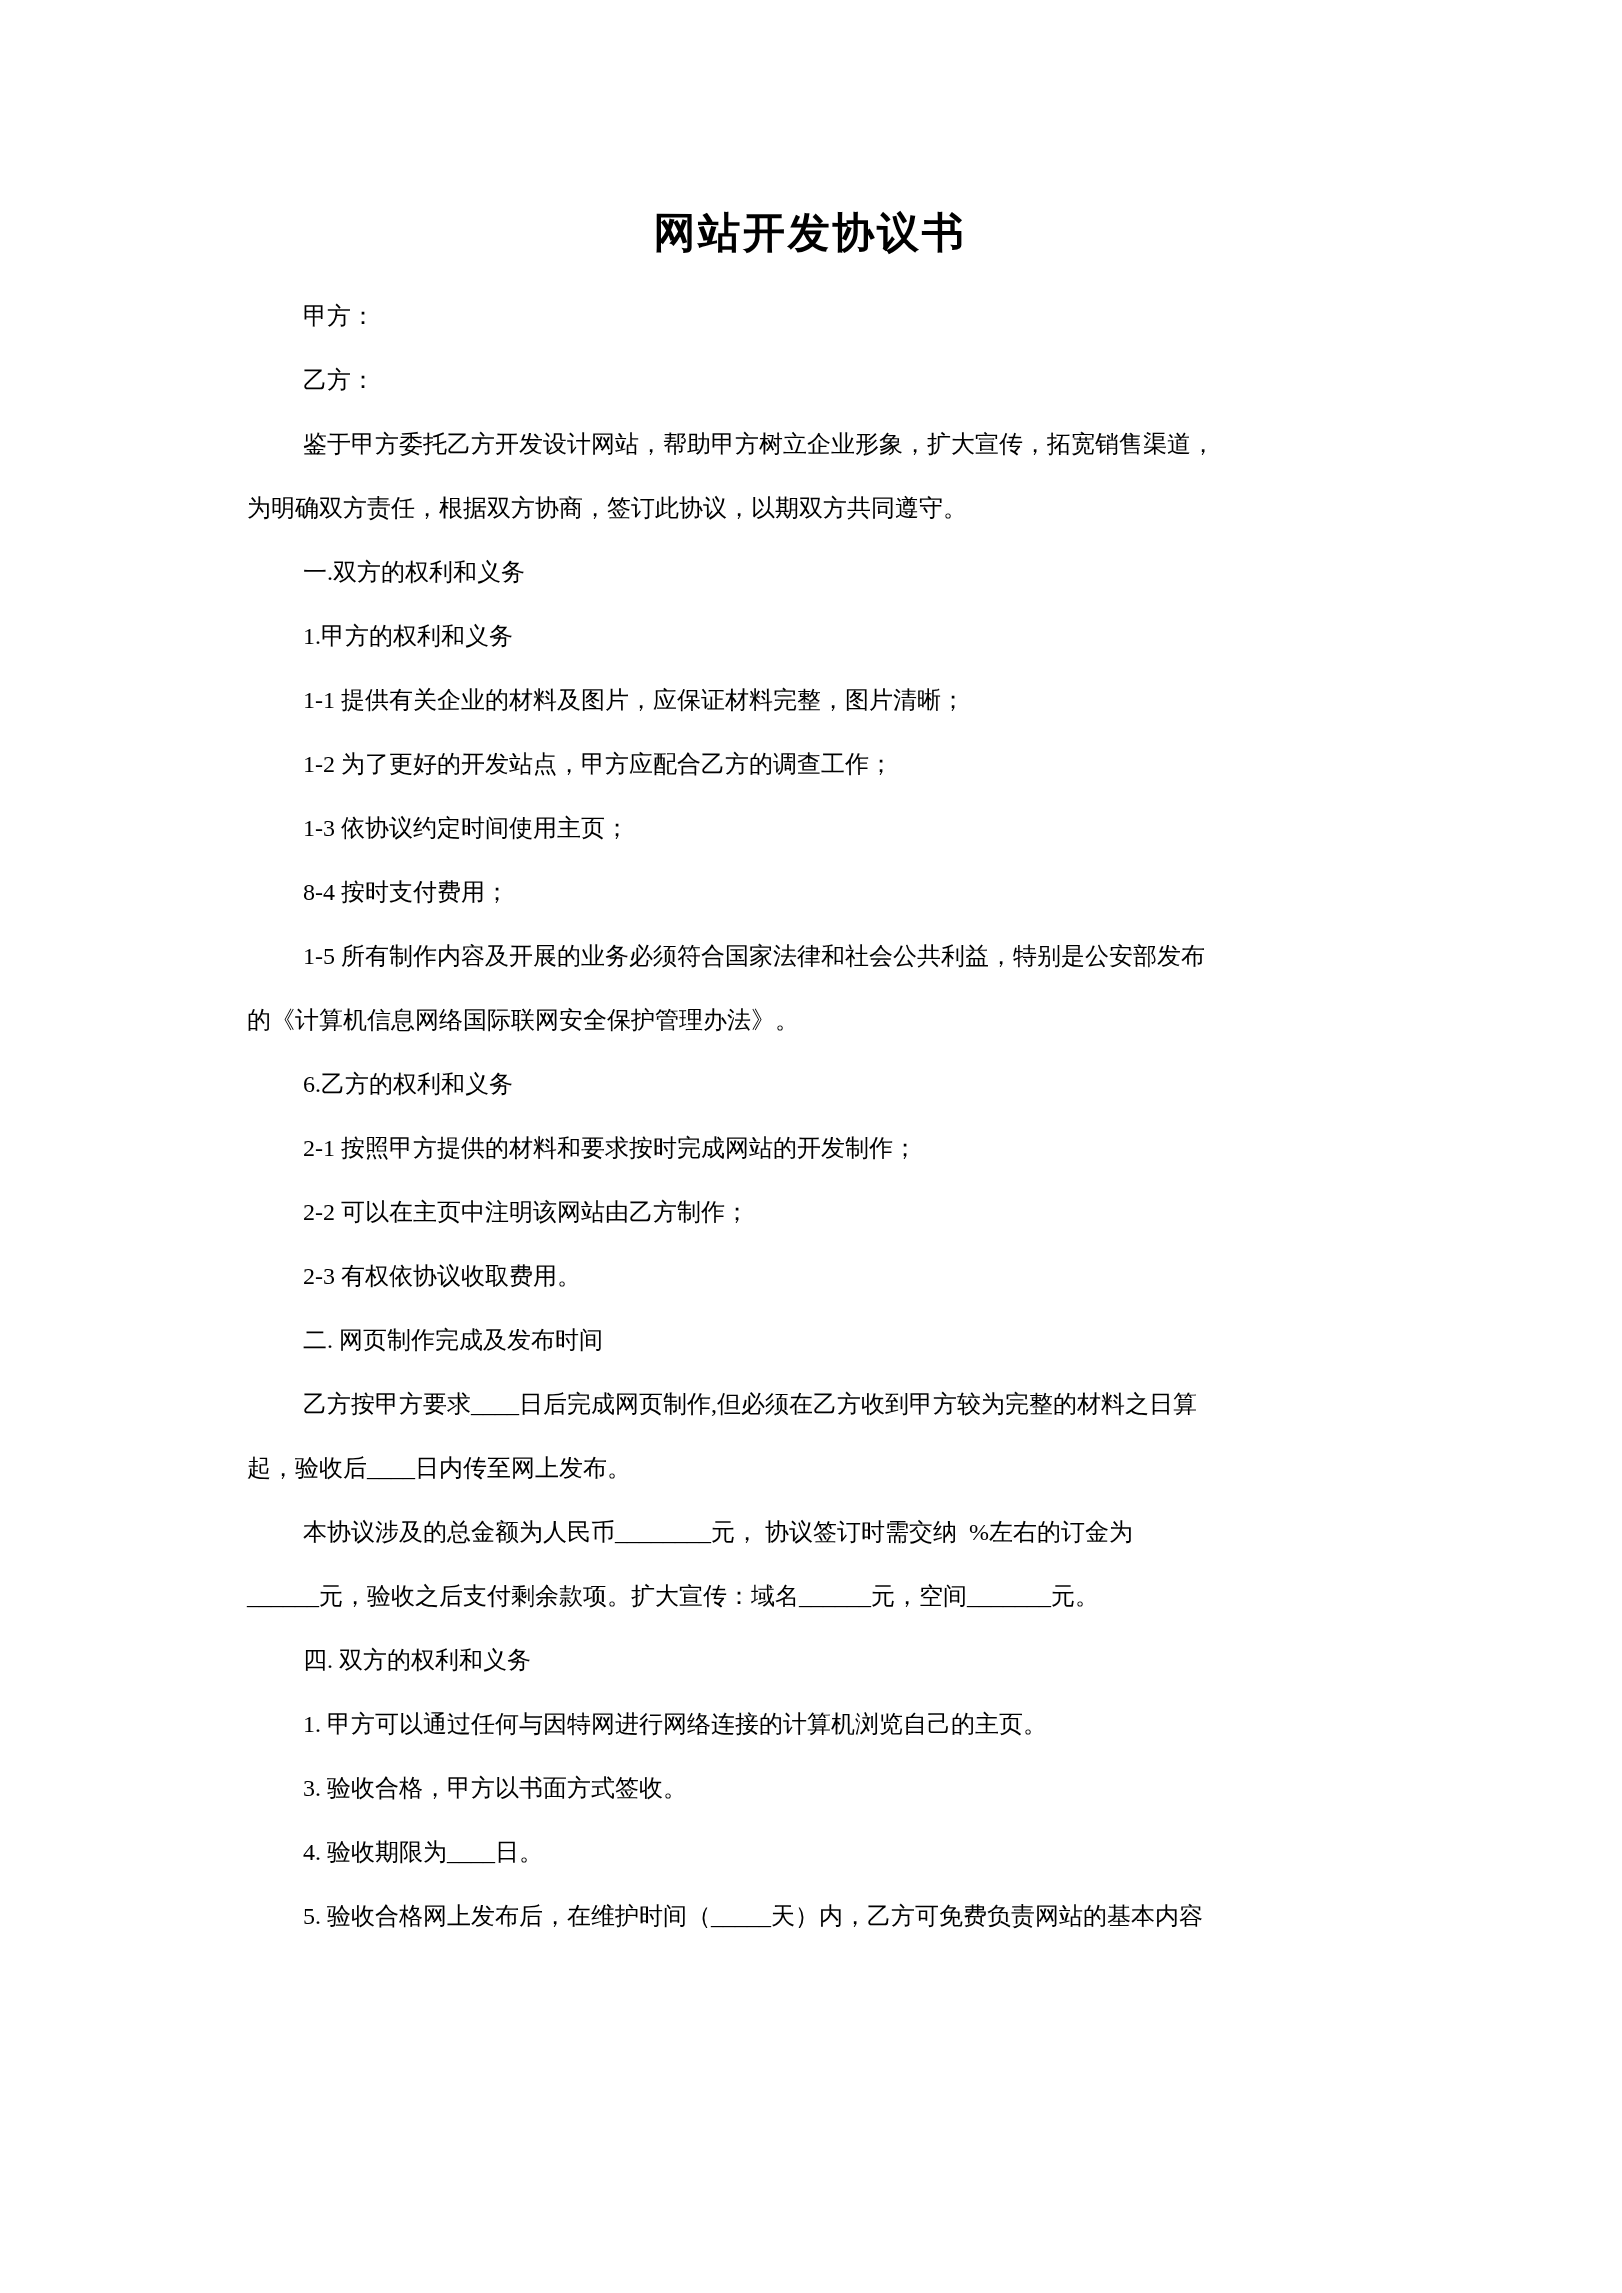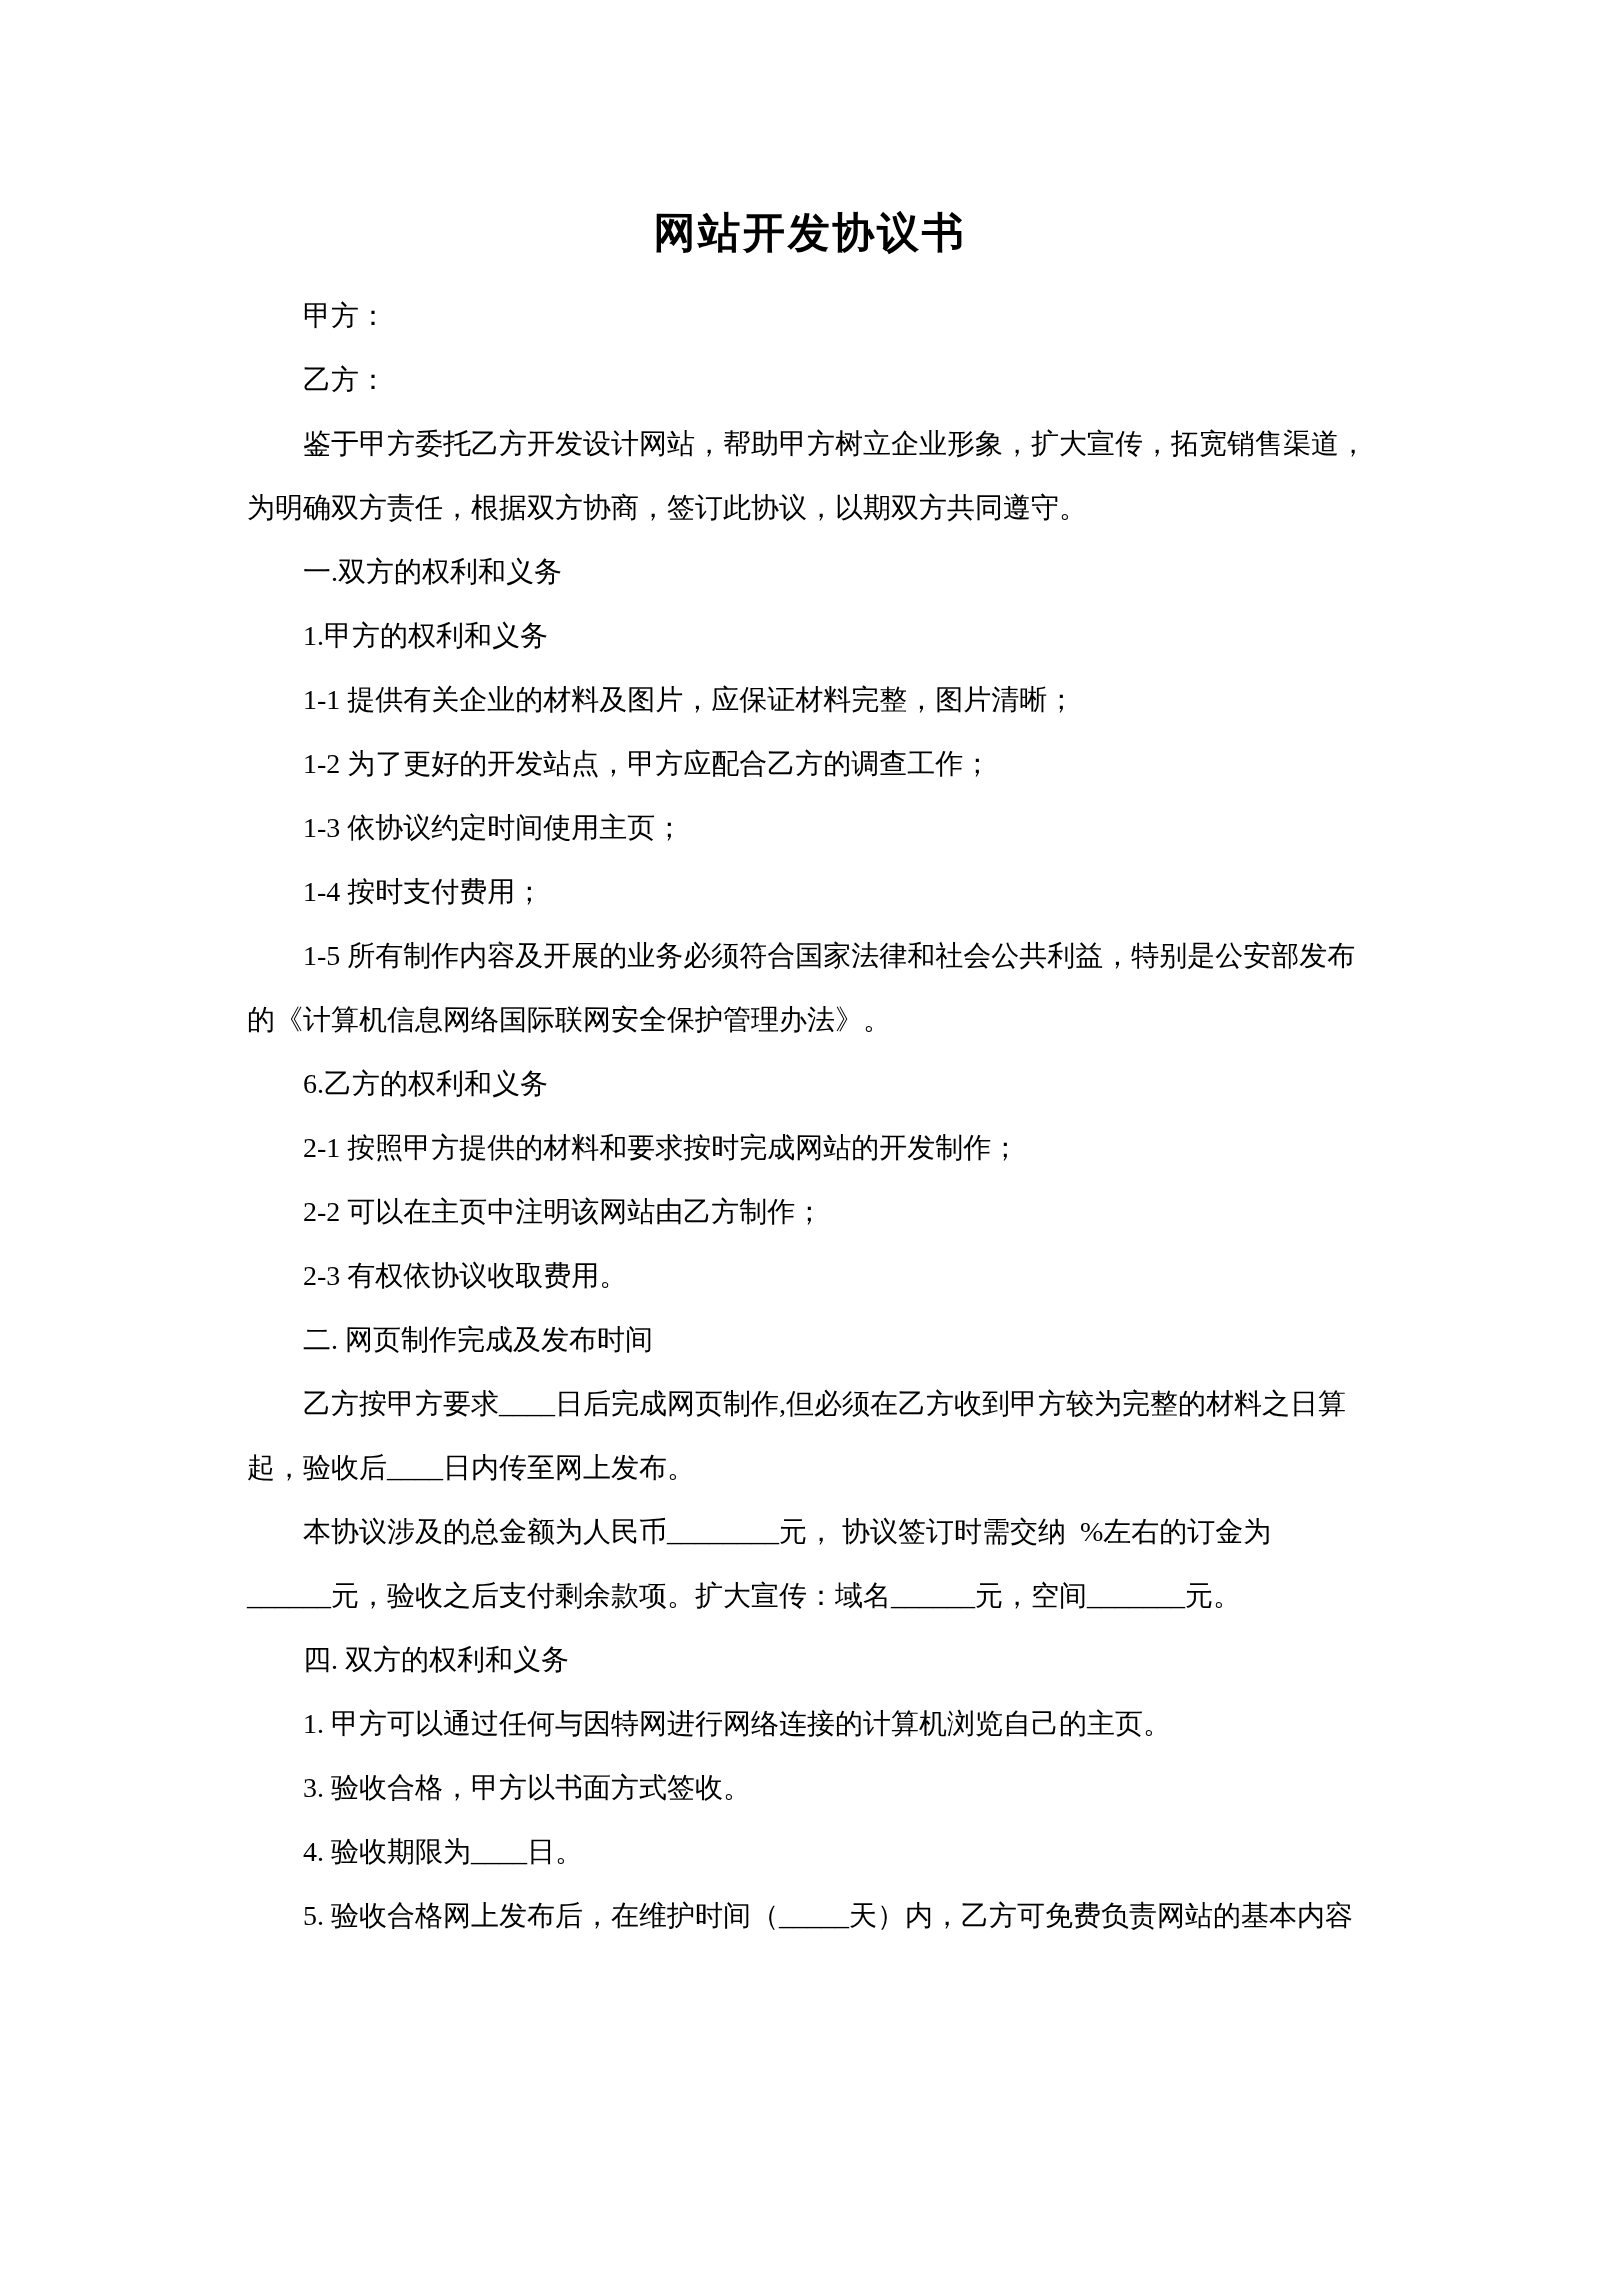--- a/index.html
+++ b/index.html
@@ -30,21 +30,21 @@
   }
   .doc-body {
     position: absolute;
     left: 247px;
     top: 284px;
     width: 1144px;
   }
   .line {
     height: 64px;
     line-height: 64px;
-    font-size: 28px;
+    font-size: 24px;
     white-space: pre;
   }
   .line.indent {
     padding-left: 56px;
   }
 </style>
 </head>
 <body>
 
 <div class="page">
@@ -52,21 +52,21 @@
   <div class="doc-body">
       <div class="line indent">甲方：</div>
       <div class="line indent">乙方：</div>
       <div class="line indent">鉴于甲方委托乙方开发设计网站，帮助甲方树立企业形象，扩大宣传，拓宽销售渠道，</div>
       <div class="line">为明确双方责任，根据双方协商，签订此协议，以期双方共同遵守。</div>
       <div class="line indent">一.双方的权利和义务</div>
       <div class="line indent">1.甲方的权利和义务</div>
       <div class="line indent">1-1 提供有关企业的材料及图片，应保证材料完整，图片清晰；</div>
       <div class="line indent">1-2 为了更好的开发站点，甲方应配合乙方的调查工作；</div>
       <div class="line indent">1-3 依协议约定时间使用主页；</div>
-      <div class="line indent">1-4 按时支付费用；</div>
+      <div class="line indent">8-4 按时支付费用；</div>
       <div class="line indent">1-5 所有制作内容及开展的业务必须符合国家法律和社会公共利益，特别是公安部发布</div>
       <div class="line">的《计算机信息网络国际联网安全保护管理办法》。</div>
       <div class="line indent">6.乙方的权利和义务</div>
       <div class="line indent">2-1 按照甲方提供的材料和要求按时完成网站的开发制作；</div>
       <div class="line indent">2-2 可以在主页中注明该网站由乙方制作；</div>
       <div class="line indent">2-3 有权依协议收取费用。</div>
       <div class="line indent">二. 网页制作完成及发布时间</div>
       <div class="line indent">乙方按甲方要求____日后完成网页制作,但必须在乙方收到甲方较为完整的材料之日算</div>
       <div class="line">起，验收后____日内传至网上发布。</div>
       <div class="line indent">本协议涉及的总金额为人民币________元， 协议签订时需交纳  %左右的订金为</div>

